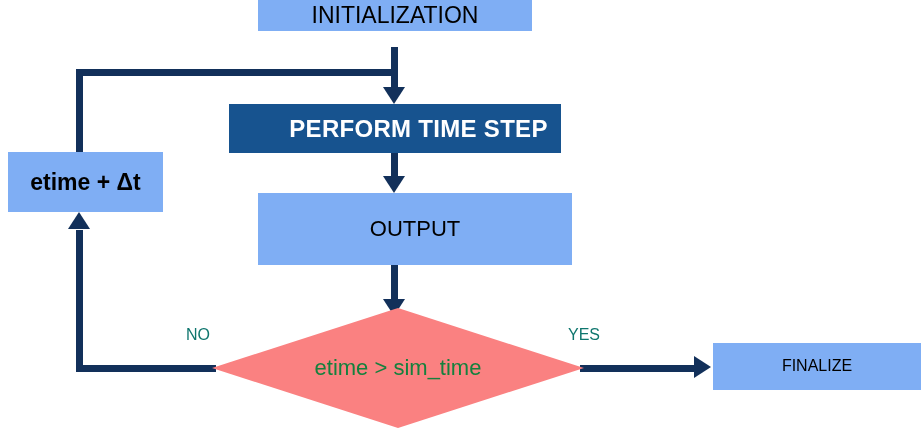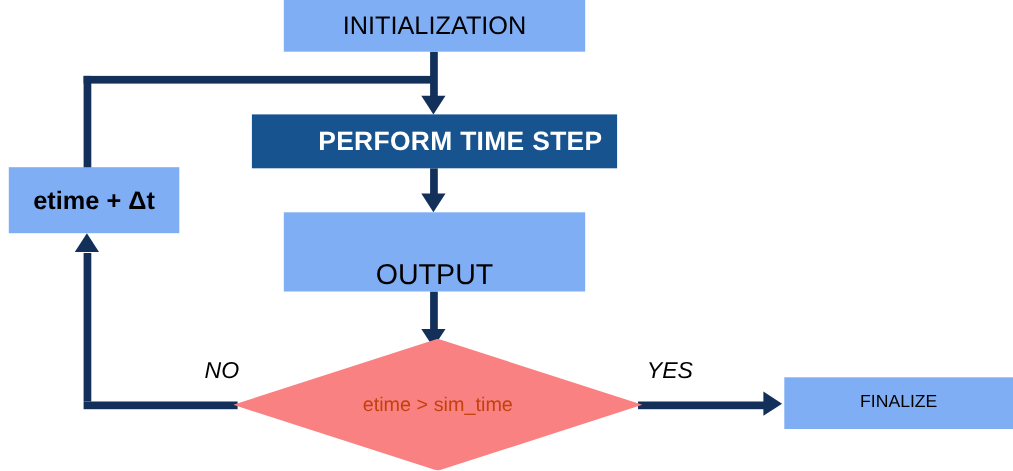--- a/index.html
+++ b/index.html
@@ -38,32 +38,31 @@
   }
   .node-label-stack {
     display: flex;
     flex-direction: column;
     align-items: center;
     justify-content: center;
   }
 
   
   #node-initialization {
-    left: 258px; top: 0px; width: 274px; height: 47px;
+    left: 258px; top: 0px; width: 274px; height: 31px;
     font-size: 23px;
   }
   #node-perform-time-step {
     left: 229px; top: 104px; width: 332px; height: 49px;
     font-size: 24px;
     letter-spacing: 0.3px;
   }
   #node-output {
-    left: 258px; top: 193px; width: 274px; height: 72px;
-    font-size: 26px;
-    align-items: flex-end;
+    left: 258px; top: 193px; width: 314px; height: 72px;
+    font-size: 22px;
   }
   #node-etime {
     left: 8px; top: 152px; width: 155px; height: 60px;
     font-size: 23px;
     font-weight: bold;
     align-items: center;
   }
   #node-finalize {
     left: 713px; top: 343px; width: 208px; height: 47px;
     font-size: 16px;
@@ -81,22 +80,22 @@
     background: #FA8181;
     -webkit-clip-path: polygon(50% 0%, 100% 50%, 50% 100%, 0% 50%);
     clip-path: polygon(50% 0%, 100% 50%, 50% 100%, 0% 50%);
   }
   #node-decision .diamond-text {
     position: absolute;
     inset: 0;
     display: flex;
     align-items: center;
     justify-content: center;
-    font-size: 18px;
-    color: #c2410c;
+    font-size: 22px;
+    color: #15803d;
   }
 
   
   .conn {
     position: absolute;
     background: #12305A;
   }
   .conn-h { height: 7px; }
   .conn-v { width: 7px; }
 
@@ -116,26 +115,25 @@
   }
   .arrow-right {
     border-top: 11px solid transparent;
     border-bottom: 11px solid transparent;
     border-left: 17px solid #12305A;
   }
 
   
   .edge-label {
     position: absolute;
-    font-size: 21px;
-    color: #000000;
-    font-style: italic;
+    font-size: 16px;
+    color: #0f766e;
   }
   #edge-label-no { left: 186px; top: 326px; }
-  #edge-label-yes { left: 568px; top: 326px; margin-left: 20px; }
+  #edge-label-yes { left: 568px; top: 326px; }
 </style>
 </head>
 <body>
 
 <div id="flowchart-canvas">
 
   <div class="conn conn-v" style="left:391px; top:47px; height:42px;"></div>
   <div class="arrowhead arrow-down" style="left:383px; top:87px;"></div>
 
   <div class="conn conn-v" style="left:76px; top:69px; height:86px;"></div>

